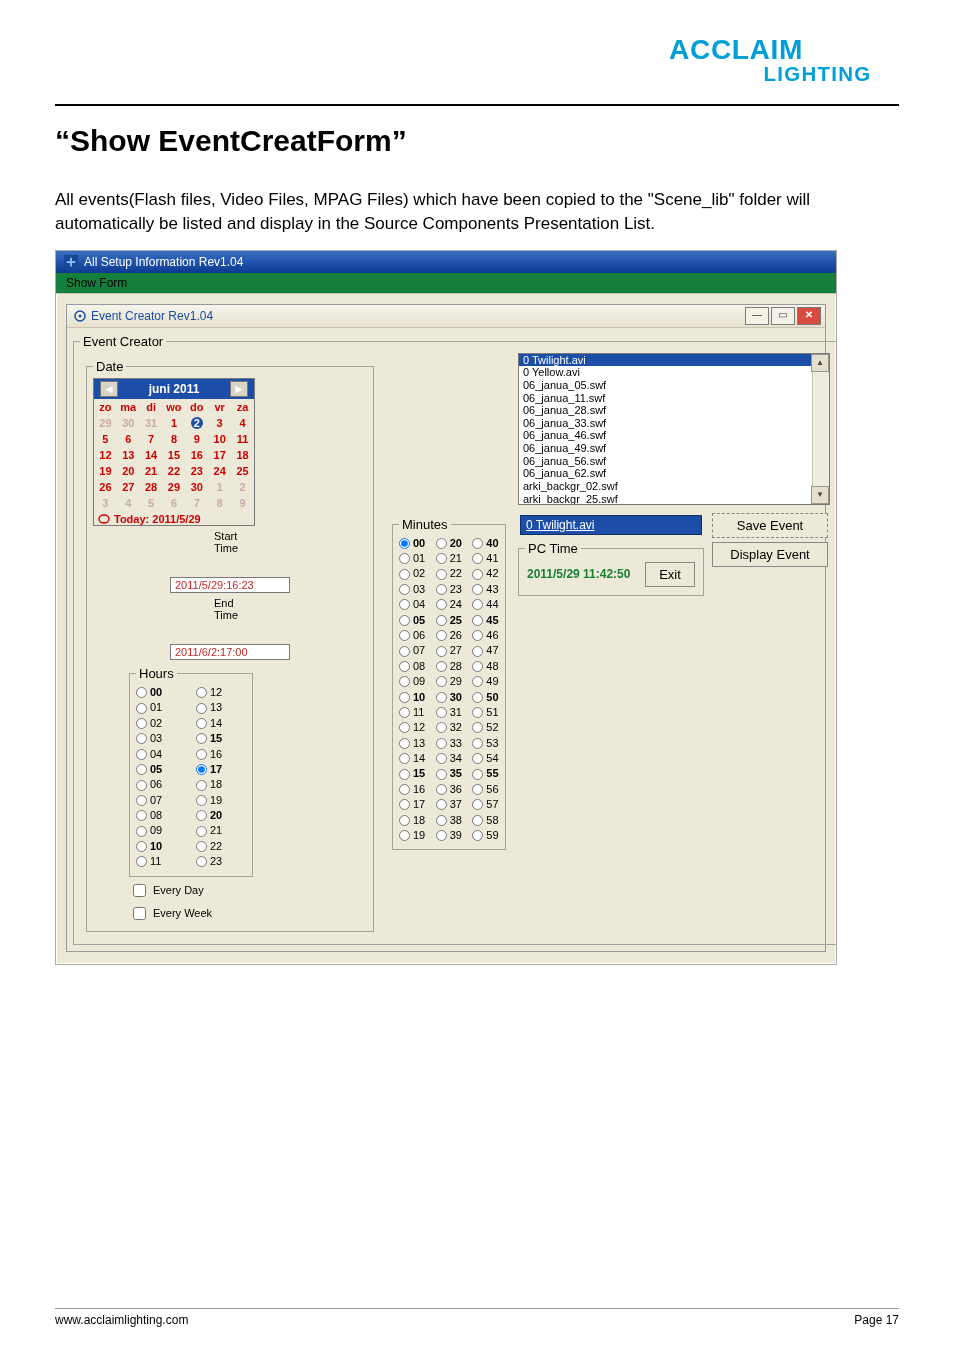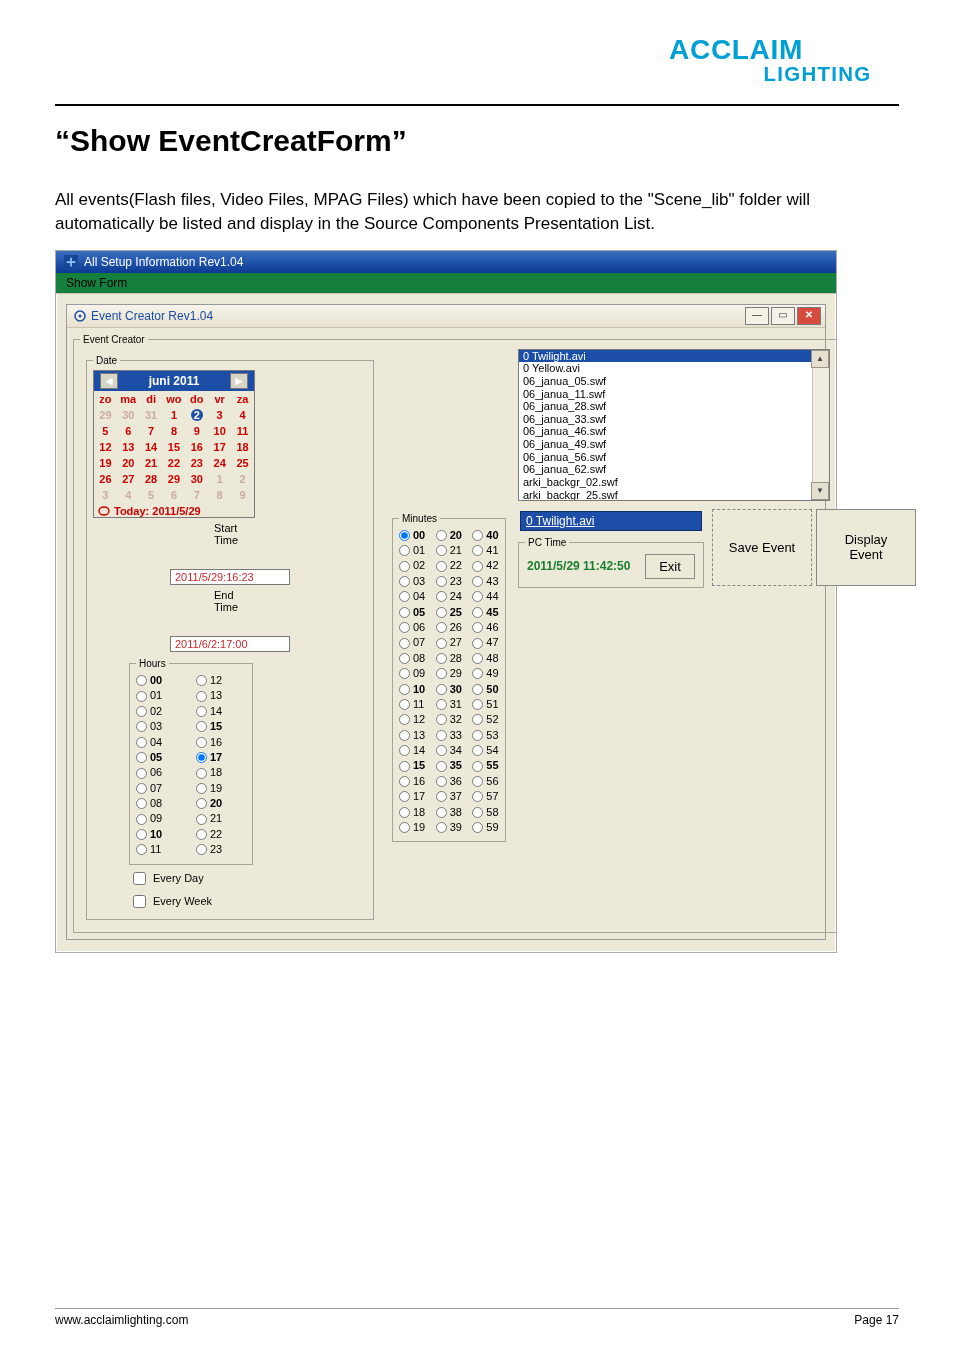--- a/index.html
+++ b/index.html
@@ -15,21 +15,21 @@
   .bluebar svg { width:14px; height:14px; }
   .menubar { background:#15803d; font-size:12px; padding:3px 10px; border-bottom:1px solid #c9c4b2; }
 
   .inner-win { margin:10px 10px 12px 10px; background:#ece9d8; border:1px solid #999; }
   .inner-bar { background: linear-gradient(180deg,#f6f4ec 0%,#e7e2ce 100%); color:#1c4ea7; font-size:12px; padding:4px 6px; display:flex; align-items:center; gap:4px; border-bottom:1px solid #c9c4b2; position:relative; }
   .inner-bar .ctrls { position:absolute; right:4px; top:2px; display:flex; gap:2px; }
   .ctrl { width:22px; height:16px; border:1px solid #7a7a7a; background:#f4f2e7; font-size:10px; line-height:14px; text-align:center; color:#333; }
   .ctrl.red { background:#d64b3d; color:#fff; font-weight:bold; }
 
   fieldset { border:1px solid #a8a39a; margin:6px; padding:4px 6px 6px 6px; font-size:11px; }
-  legend { font-size:10px; padding:0 3px; color:#000; }
+  legend { font-size:13px; padding:0 3px; color:#000; }
 
   .content-flex { display:flex; gap:6px; }
   .left-col { width:300px; }
   .right-col { flex:1; }
 
   
   .cal-head { background:#1c4ea7; color:#fff; font-weight:bold; font-size:12px; display:flex; justify-content:space-between; align-items:center; padding:2px 6px; }
   .cal-btn { width:16px; height:14px; background:#d7d3c5; border:1px solid #777; display:flex; align-items:center; justify-content:center; }
   .cal-table { width:100%; border-collapse:collapse; font-size:11px; text-align:center; }
   .cal-table th { color:#c00; font-weight:bold; padding:2px 0; }
@@ -595,21 +595,21 @@
               <div style="flex:1;">
                 <div class="sel-file">0 Twilight.avi</div>
                 <fieldset style="margin:4px 0 0 0;">
                   <legend>PC Time</legend>
                   <div style="display:flex; align-items:center; justify-content:space-between; gap:4px;">
                     <div class="pc-time">2011/5/29 11:42:50</div>
                     <button class="btn solid" style="min-width:50px;">Exit</button>
                   </div>
                 </fieldset>
               </div>
-              <div style="width:120px; display:flex; flex-direction:row;">
+              <div style="width:120px; display:flex; flex-direction:column;">
                 <button class="btn">Save Event</button>
                 <button class="btn solid">Display Event</button>
               </div>
             </div>
 
           </div>
 
         </div>
       </fieldset>
     </div>

